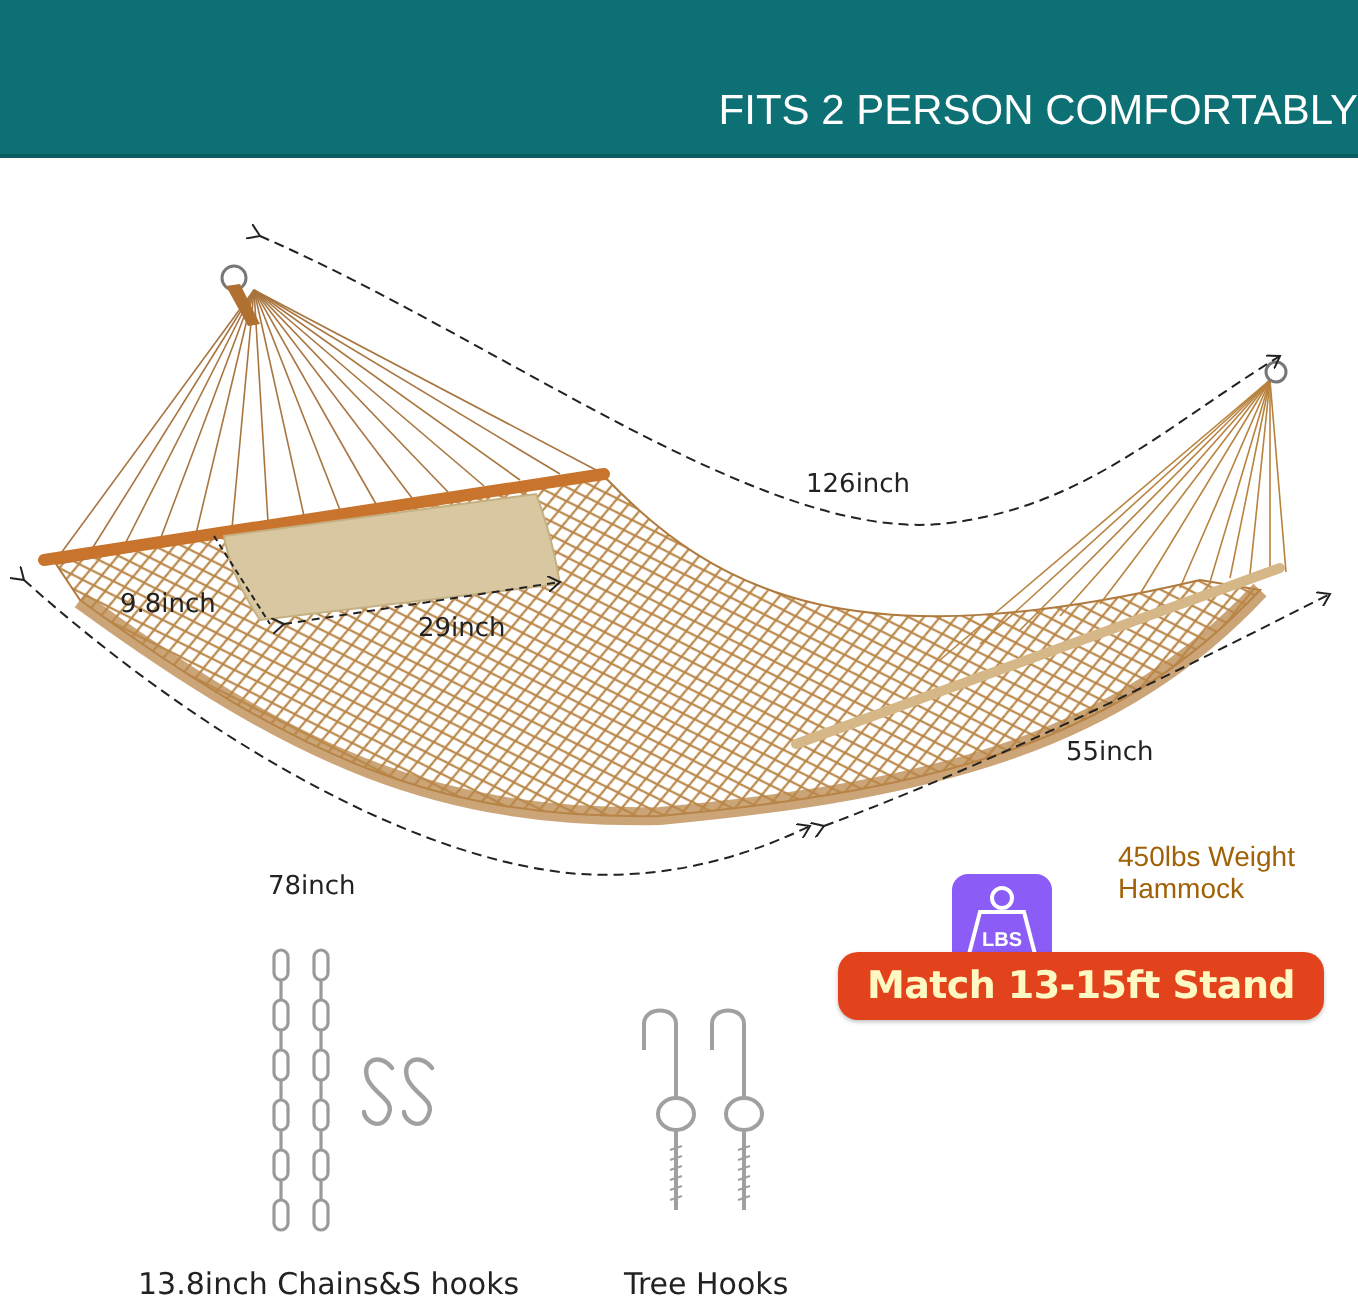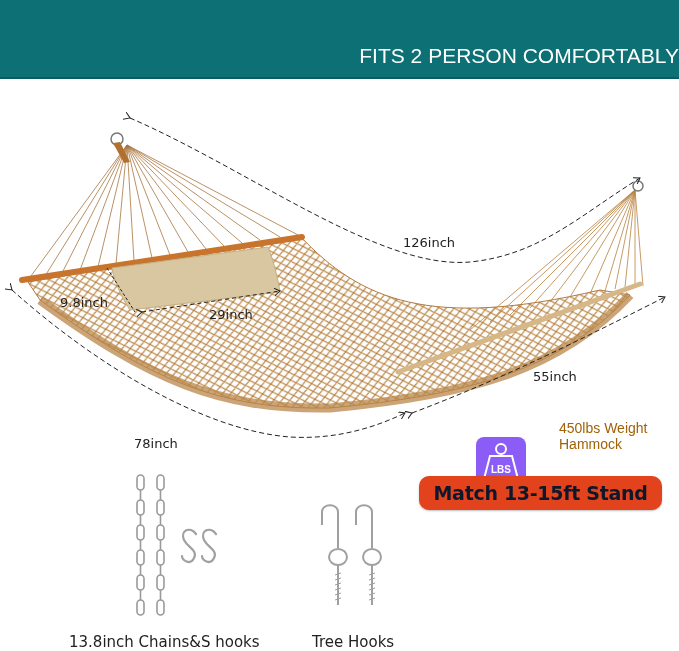--- a/index.html
+++ b/index.html
@@ -4,21 +4,21 @@
 <style>
   html, body { margin:0; padding:0; }
   body { width:679px; height:651px; background:#ffffff; position:relative; overflow:hidden; font-family:"Liberation Sans", sans-serif; }
   .header { position:absolute; left:0; top:0; width:679px; height:77px; background:#0d7074; border-bottom:2px solid #0a5c60; }
   .title { position:absolute; left:0; width:679px; top:7px; text-align:center; color:#ffffff; font-weight:bold; font-size:31px; letter-spacing:-0.3px; }
   .subtitle { position:absolute; left:0; width:679px; top:44px; text-align:right; color:#ffffff; font-size:21px; }
   .art { position:absolute; left:0; top:0; }
   .dim { position:absolute; font-family:"DejaVu Sans", sans-serif; font-size:13px; color:#222; white-space:nowrap; }
   .cap-icon { position:absolute; left:476px; top:410px; width:50px; height:50px; background:#8b5cf6; border-radius:8px;margin-top:27px; }
   .cap-text { position:absolute; left:559px; top:420px; font-size:14px; color:#a16207; line-height:16px; }
-  .stand-btn { position:absolute; left:419px; top:476px; width:243px; height:34px; background:#e2431c; border-radius:10px; color:#0f172a; font-weight:bold; font-size:19px; line-height:34px; text-align:center; font-family:"DejaVu Sans", sans-serif; letter-spacing:-0.3px; box-shadow:0 1px 2px rgba(0,0,0,0.25); }
+  .stand-btn { position:absolute; left:419px; top:476px; width:243px; height:34px; background:#e2431c; border-radius:10px; color:#fef9c3; font-weight:bold; font-size:19px; line-height:34px; text-align:center; font-family:"DejaVu Sans", sans-serif; letter-spacing:-0.3px; box-shadow:0 1px 2px rgba(0,0,0,0.25); }
   .acc-label { position:absolute; top:633px; font-family:"DejaVu Sans", sans-serif; font-size:15px; color:#222; white-space:nowrap; }
 </style>
 </head>
 <body>
 
 <div class="header">
   <div class="subtitle">FITS 2 PERSON COMFORTABLY</div>
 </div>
 
 <svg class="art" width="679" height="651" viewBox="0 0 679 651">

